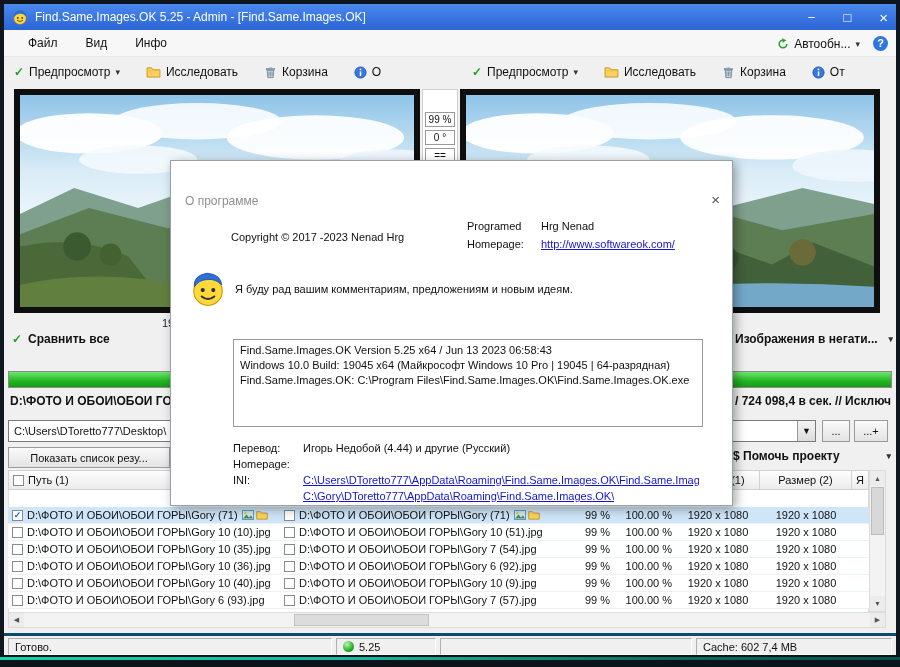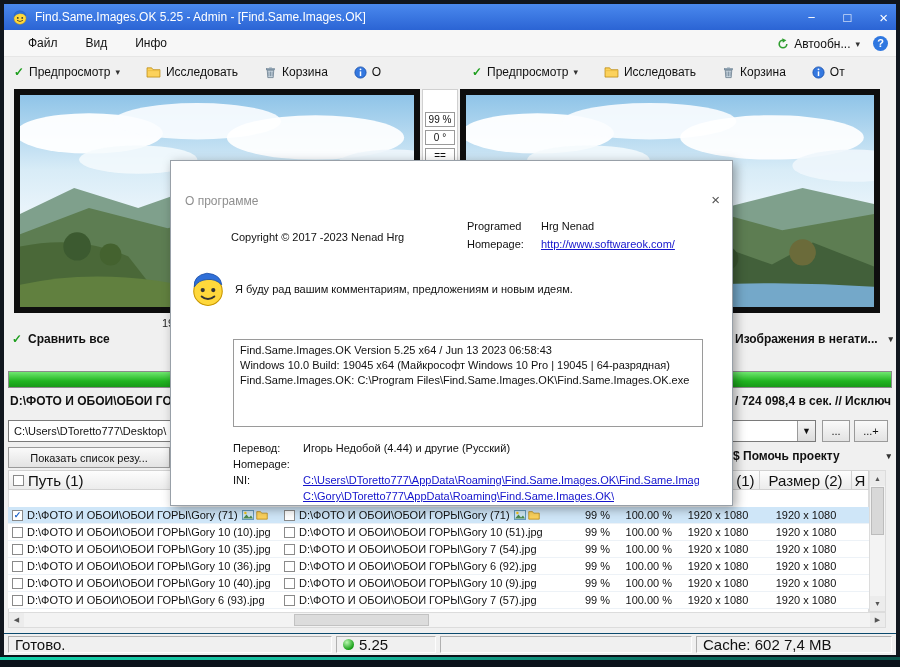--- a/index.html
+++ b/index.html
@@ -64,21 +64,21 @@
   .btn-add { left:854px; top:420px; width:34px; height:22px; }
 
   
   .btn-results { left:8px; top:447px; width:162px; height:21px; white-space:nowrap; overflow:hidden; }
   .donate { position:absolute; left:733px; top:449px; width:158px; display:flex; font-size:12px; font-weight:bold; align-items:center; overflow:hidden; white-space:nowrap; }
   .donate .dd { margin-left:auto; }
 
   
   .thead { position:absolute; left:8px; top:470px; width:861px; height:20px; }
   .th { position:absolute; top:0; height:20px; background:linear-gradient(#fdfdfd,#ececec);
-    border:1px solid #d2d2d2; border-left:none; font-size:15px; display:flex; align-items:center; padding:0 4px; overflow:hidden; white-space:nowrap; }
+    border:1px solid #d2d2d2; border-left:none; font-size:11px; display:flex; align-items:center; padding:0 4px; overflow:hidden; white-space:nowrap; }
   .th:first-child { border-left:1px solid #d2d2d2; }
   .hc1{left:0;width:272px}.hc2{left:272px;width:272px}.hc3{left:544px;width:62px}
   .hc4{left:606px;width:62px}.hc5{left:668px;width:84px;justify-content:center}
   .hc6{left:752px;width:92px;justify-content:center}.hc7{left:844px;width:17px;justify-content:center}
   .tbody-bg { position:absolute; left:8px; top:490px; width:861px; height:122px; background:#fff;
     border-left:1px solid #dcdcdc; border-right:1px solid #dcdcdc; }
   .trow { position:absolute; left:8px; width:861px; height:17px; font-size:11px; background:#fff; border-bottom:1px solid #edf2f7; }
   .trow.sel { background:#cfe6f8; }
   .tc { position:absolute; top:0; height:16px; display:flex; align-items:center; padding:0 4px; overflow:hidden; white-space:nowrap; }
   .c1{left:0;width:272px}.c2{left:272px;width:272px}
@@ -92,21 +92,21 @@
   .vscroll { position:absolute; left:869px; top:470px; width:17px; height:142px; background:#f3f3f3; border:1px solid #dcdcdc; }
   .vs-btn { position:absolute; left:0; width:15px; height:15px; font-size:7px; color:#555; text-align:center; line-height:15px; background:#ececec; }
   .vs-up { top:0; } .vs-down { bottom:0; }
   .vs-thumb { position:absolute; left:1px; right:1px; top:16px; height:48px; background:#d8d8d8; border:1px solid #bcbcbc; }
   .hscroll { position:absolute; left:8px; top:612px; width:878px; height:16px; background:#f3f3f3; border:1px solid #dcdcdc; }
   .hs-btn { position:absolute; top:0; width:15px; height:14px; font-size:7px; color:#555; text-align:center; line-height:14px; background:#ececec; }
   .hs-left { left:0; } .hs-right { right:0; }
   .hs-thumb { position:absolute; left:285px; width:135px; top:1px; bottom:1px; background:#dcdcdc; border:1px solid #c2c2c2; }
 
   
-  .statusbar { position:absolute; left:4px; top:633px; width:892px; height:22px; background:#f0f0f0; border-top:1px solid #0c4a6e; font-size:15px; }
+  .statusbar { position:absolute; left:4px; top:633px; width:892px; height:22px; background:#f0f0f0; border-top:3px solid #0c4a6e; font-size:11px; }
   .sp { position:absolute; top:2px; height:17px; border:1px solid; border-color:#b0b0b0 #fdfdfd #fdfdfd #b0b0b0;
     padding:0 6px; display:flex; align-items:center; gap:5px; overflow:hidden; white-space:nowrap; }
   .orb { width:11px; height:11px; border-radius:50%; background:radial-gradient(circle at 35% 30%, #b9f7b0, #18a018 70%, #0a7a0a); }
 
   
   .bottom-strip { position:absolute; left:0; top:655px; width:900px; height:12px; background:#0b131b; }
   .teal-line { position:absolute; left:0; top:2px; width:100%; height:3px;
     background:linear-gradient(90deg,#14d2aa,#18b89c 40%,#0a6e60 75%,#09534a); }
 
   

